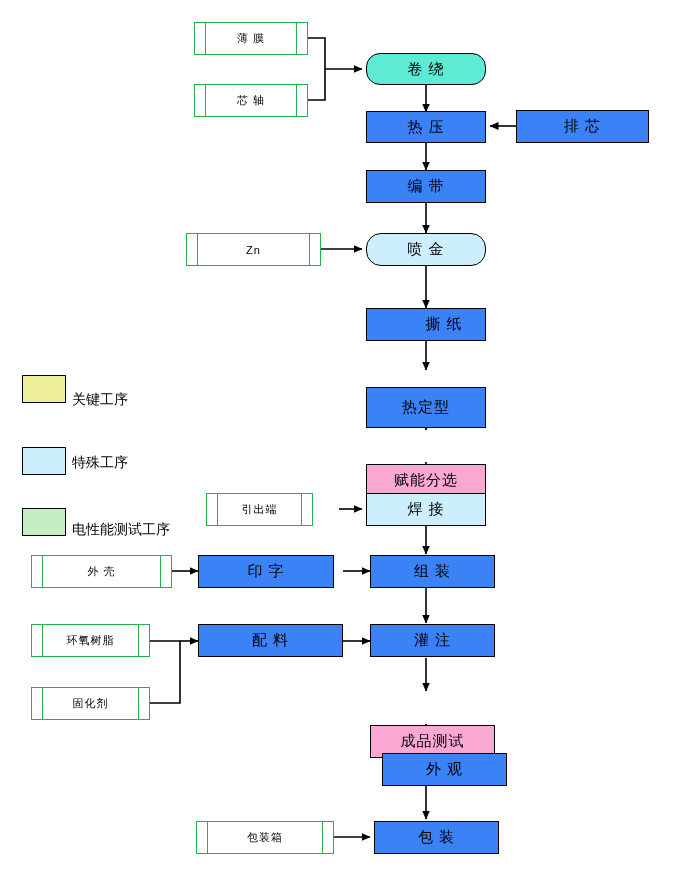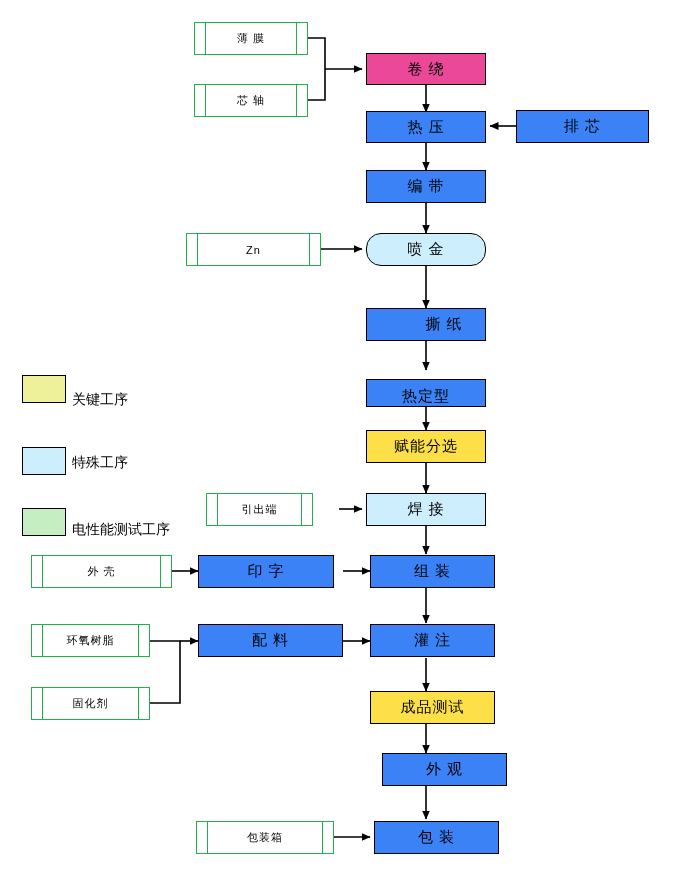--- a/index.html
+++ b/index.html
@@ -15,23 +15,23 @@
     position:absolute;
     box-sizing:border-box;
     border:1px solid #000000;
     background:#3b82f6;
     display:flex;align-items:center;justify-content:center;
     font-size:15px;
     color:#000000;
     letter-spacing:1px;
     white-space:nowrap;
   }
-  .box.key{background:#ec4899;}
+  .box.key{background:#5eead4;border-radius:14px;}
   .box.special{background:#cdeefc;}
-  .box.etest{background:#fde047;}
+  .box.etest{background:#f9a8d4;margin-top:34px;}
   .mat{
     position:absolute;
     box-sizing:border-box;
     border:1px solid #22b14c;
     background:#ffffff;
     display:flex;align-items:center;justify-content:center;
     font-size:11px;color:#000000;letter-spacing:1px;white-space:nowrap;
   }
   .mat:before,.mat:after{
     content:"";
@@ -148,21 +148,21 @@
   </div>
   <div class="box" style="left:366px;top:170px;width:120px;height:33px;">
     <span>编    带</span>
   </div>
   <div class="box special" style="left:366px;top:233px;width:120px;height:33px;border-radius:15px;">
     <span>喷    金</span>
   </div>
   <div class="box" style="left:366px;top:308px;width:120px;height:33px;padding-left:36px;">
     <span>撕    纸</span>
   </div>
-  <div class="box" style="left:366px;top:379px;width:120px;height:28px;align-items:flex-end;">
+  <div class="box" style="left:366px;top:387px;width:120px;height:41px;">
     <span>热定型</span>
   </div>
   <div class="box etest" style="left:366px;top:430px;width:120px;height:33px;">
     <span>赋能分选</span>
   </div>
   <div class="box special" style="left:366px;top:493px;width:120px;height:33px;">
     <span>焊    接</span>
   </div>
   <div class="box" style="left:198px;top:555px;width:136px;height:33px;">
     <span>印    字</span>

